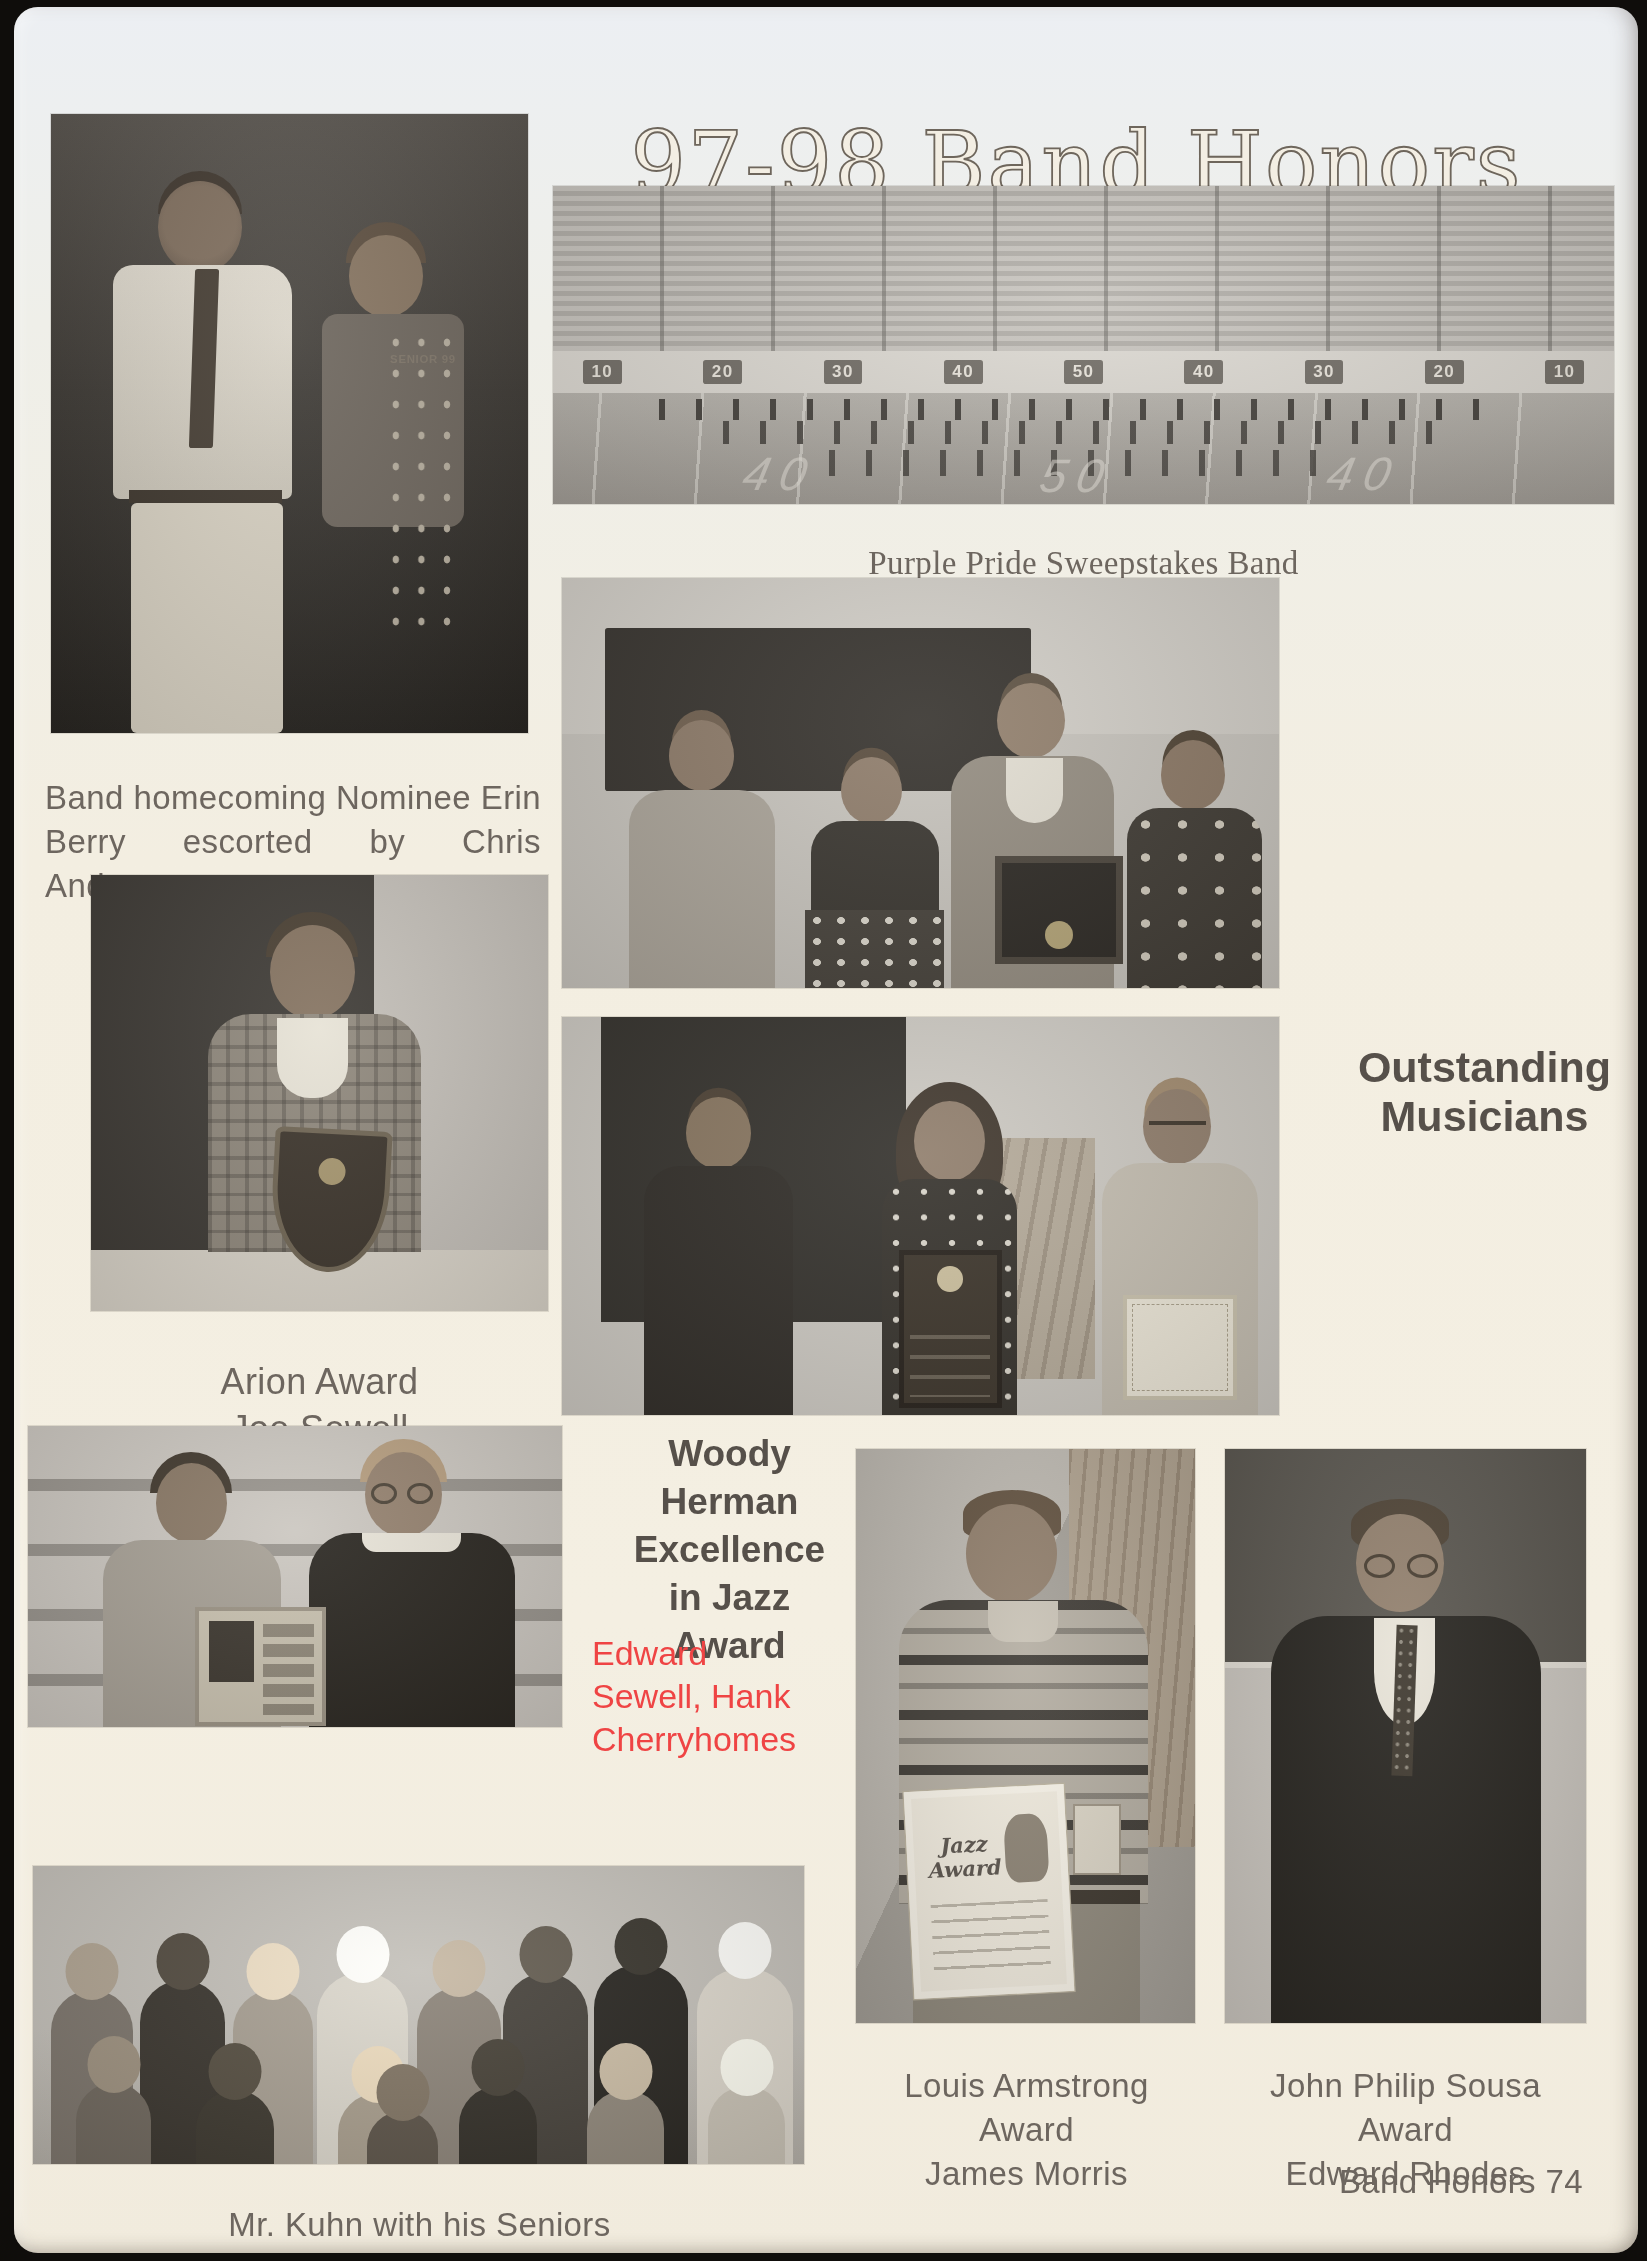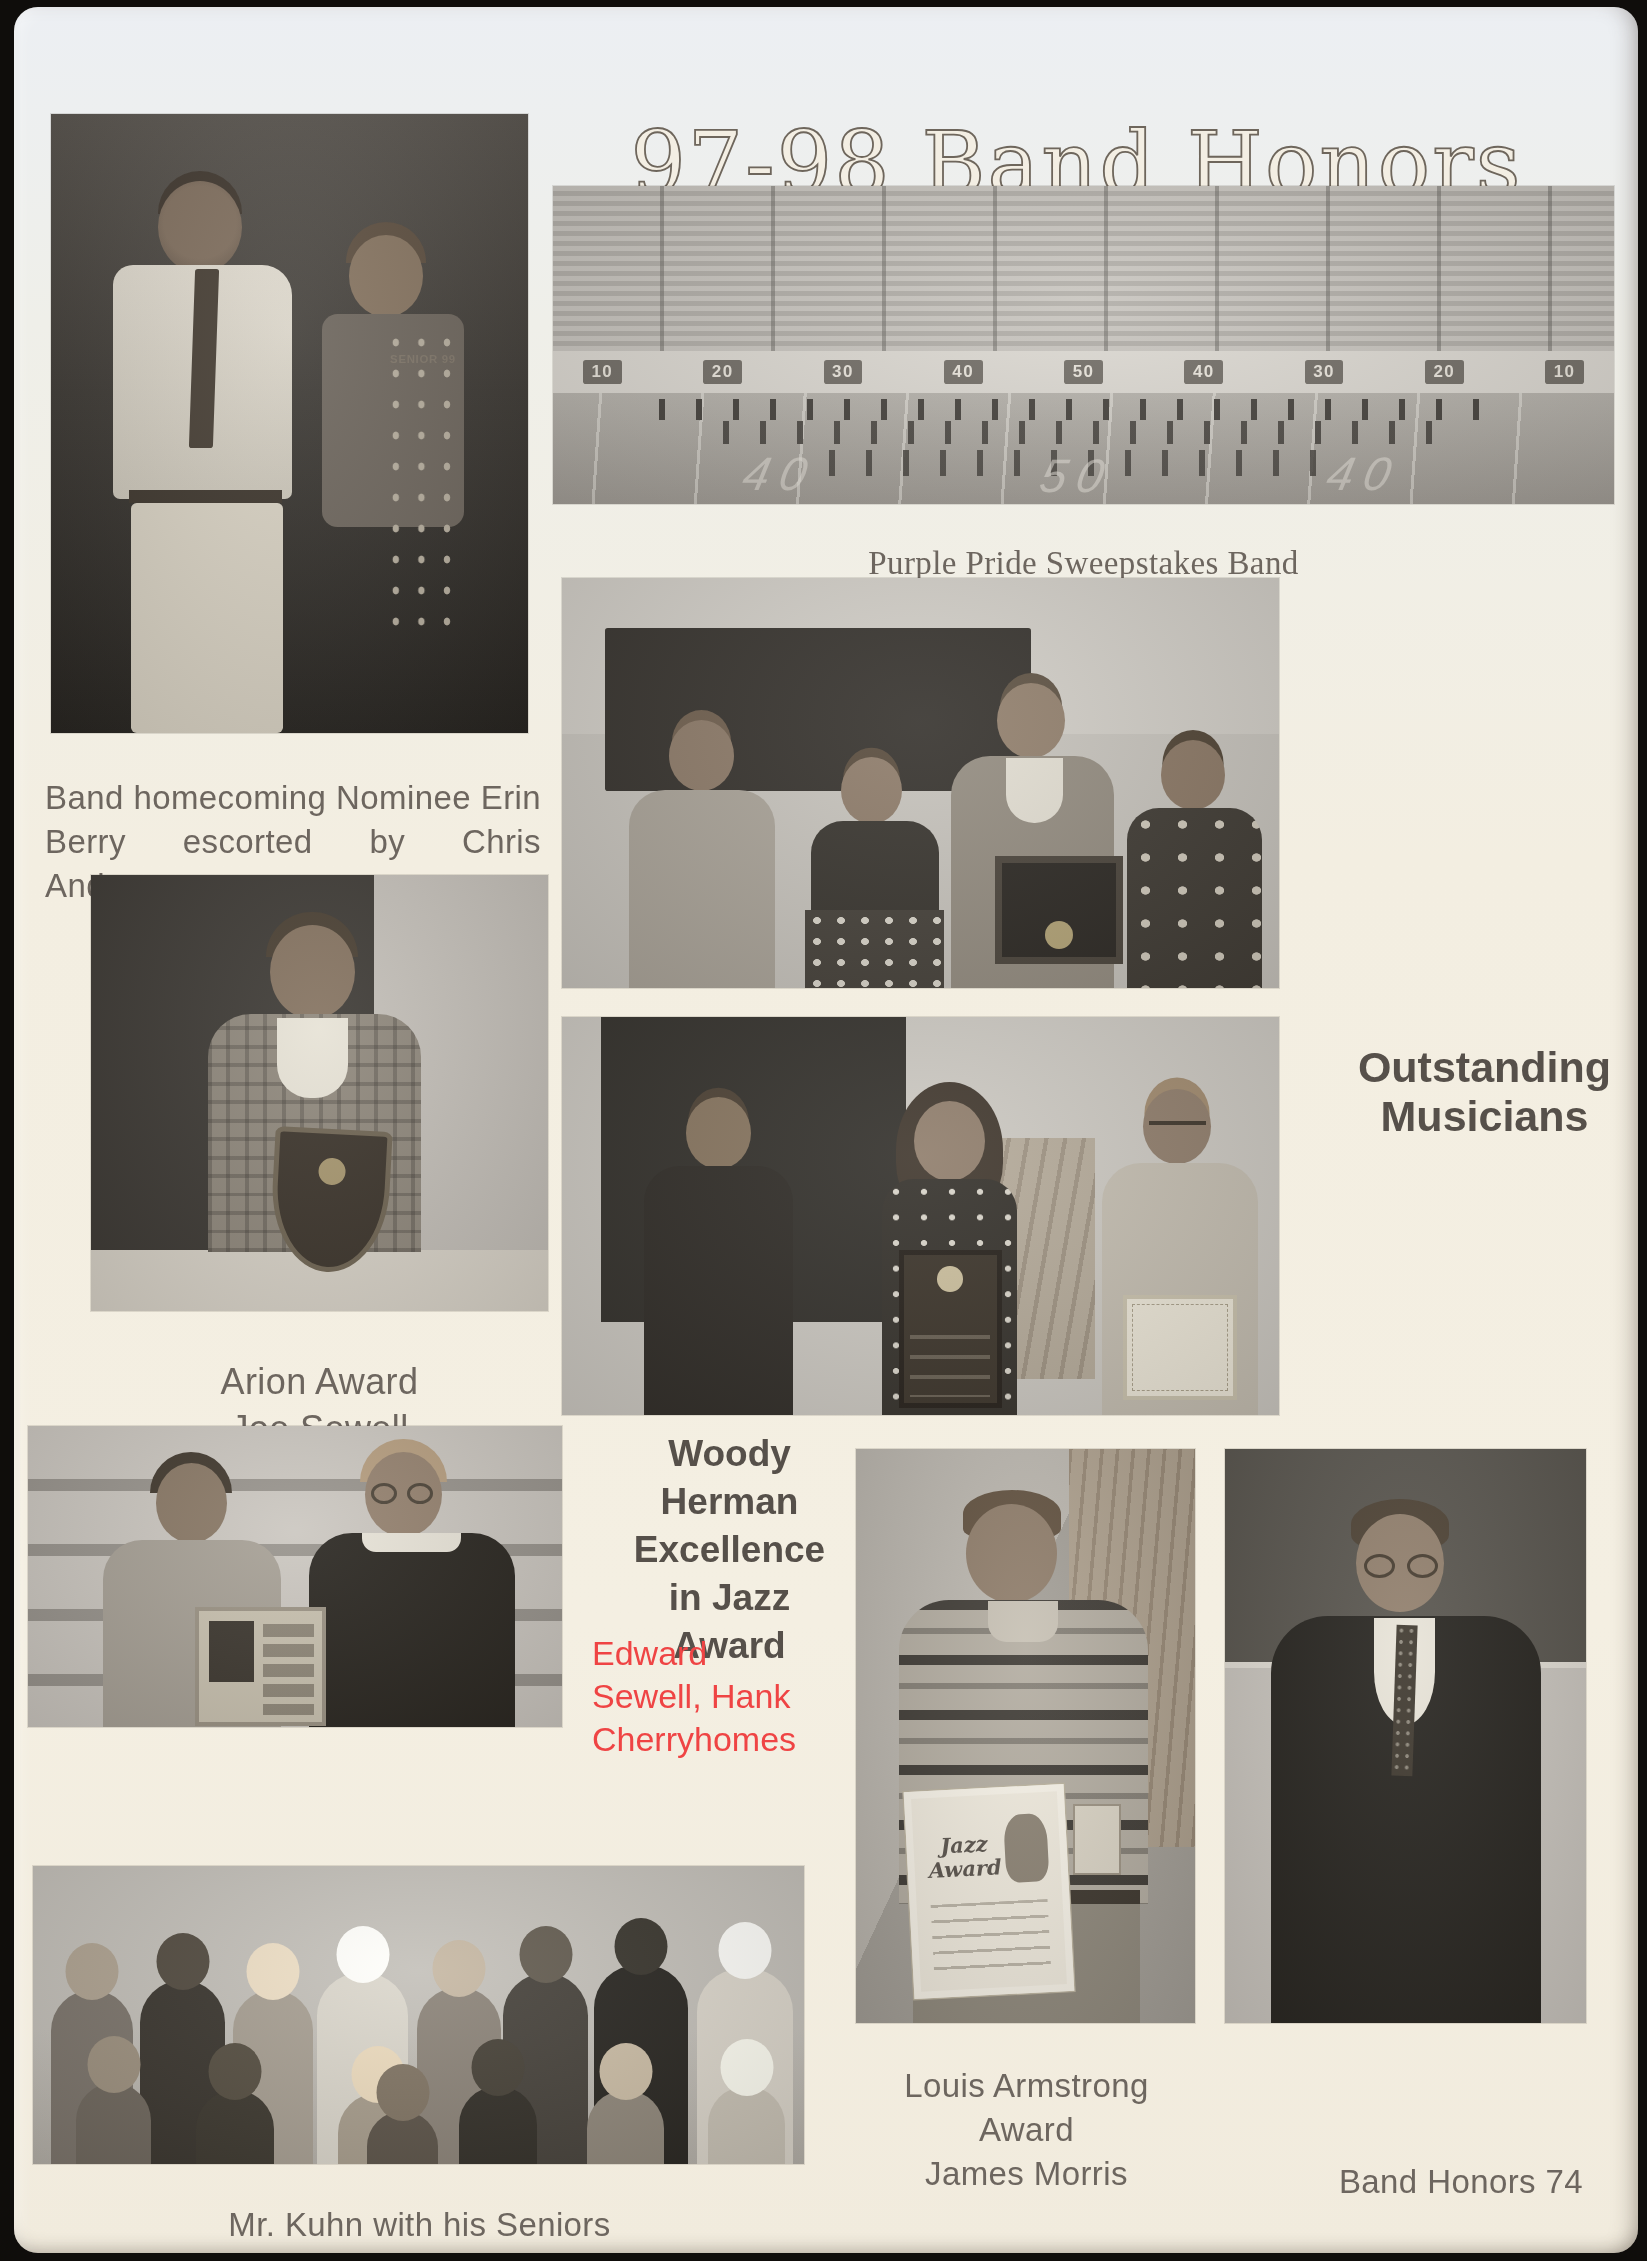--- a/index.html
+++ b/index.html
@@ -243,16 +243,20 @@
     <div class="abs" style="left:126px;top:50px;width:98px;height:51px;border-radius:50% 50% 30% 30%;background:#4a3f32;"></div>
     <div class="abs" style="left:131px;top:65px;width:88px;height:98px;border-radius:50%;background:#8f7d6b;"></div>
     <div class="abs" style="left:139px;top:105px;width:31px;height:24px;border:3.6px solid #43392d;border-radius:50%;box-sizing:border-box;"></div>
     <div class="abs" style="left:182px;top:105px;width:31px;height:24px;border:3.6px solid #43392d;border-radius:50%;box-sizing:border-box;"></div>
     <div class="abs" style="left:46px;top:167px;width:270px;height:407px;border-radius:57px 57px 0 0;background:#23211d;"></div>
     <div class="abs" style="left:149px;top:169px;width:61px;height:107px;border-radius:0 0 50% 50%;background:#e7e3d8;"></div>
     <div class="abs" style="left:169px;top:176px;width:21px;height:151px;background-color:#3b352c;
          background-image:radial-gradient(rgba(220,214,200,.5) 1.4px,transparent 2.1px);background-size:10px 11.4px;
          transform:rotate(2deg);"></div>
   </div>
+  <p class="cap ctr" style="left:1221px;top:2031px;width:369px;">
+    <span style="display:block;">John Philip Sousa Award</span>
+    <span style="display:block;">Edward Rhodes</span>
+  </p>
 
   <div class="pagelabel">Band Honors 74</div>
 </div>
 
 
 </body></html>

